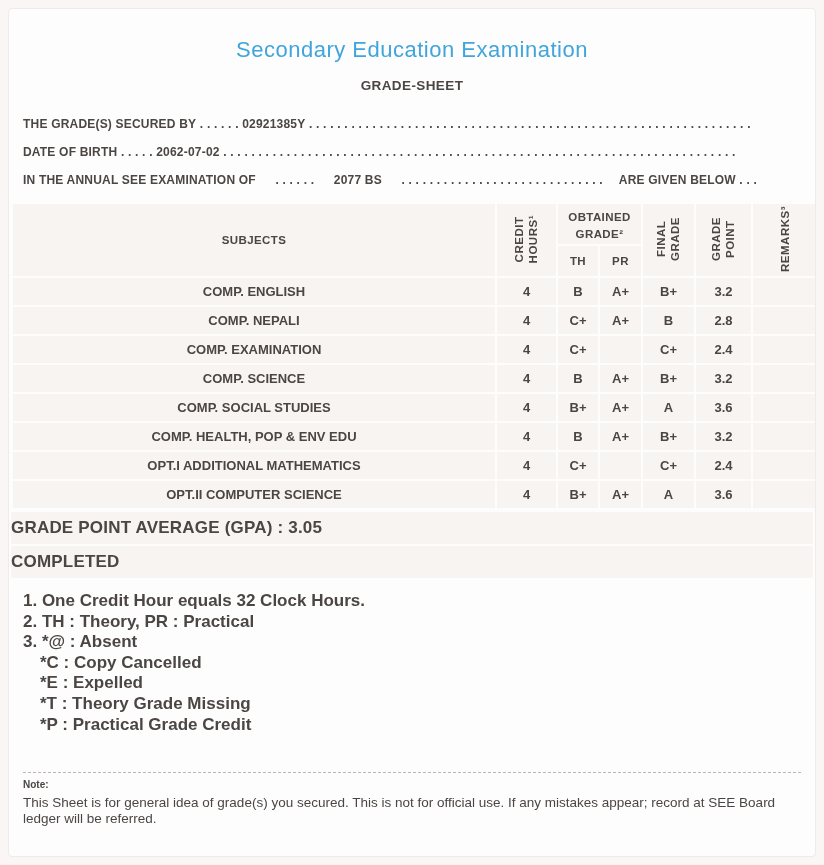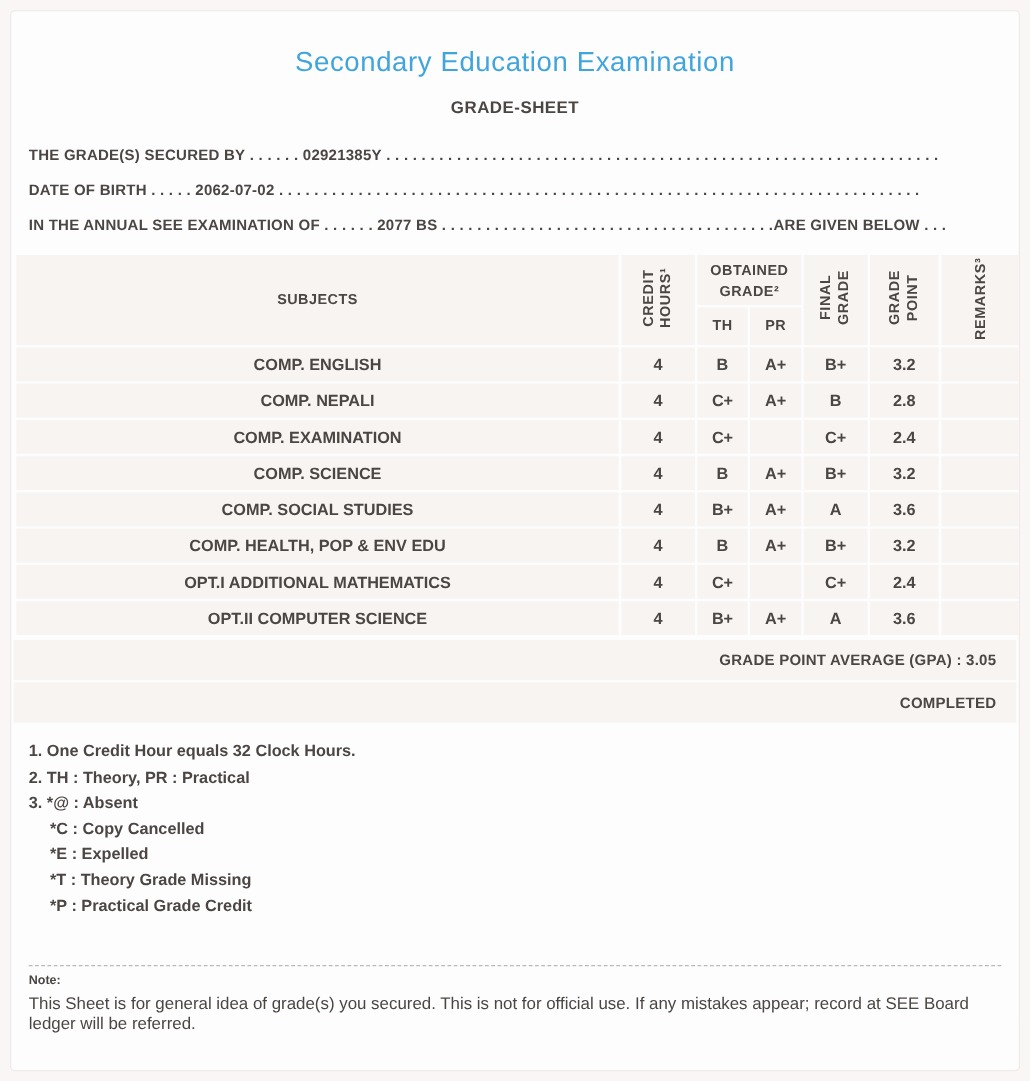--- a/index.html
+++ b/index.html
@@ -42,21 +42,21 @@
     display:flex;align-items:baseline;
     margin:0 0 0 14px;
     height:28px;line-height:28px;
     font-size:12px;font-weight:700;letter-spacing:.2px;
     white-space:pre;overflow:hidden;
   }
   .info-line span{white-space:pre;}
   .info-line .fill{flex:0 1 auto;min-width:0;overflow:hidden;}
   .line-1{width:730px;}
   .line-2{width:712px;}
-  .line-3{width:734px;}
+  .line-3{width:734px;gap:16px;}
   table.grades{
     width:calc(100% - 4px);
     margin:8px 2px 0 2px;
     border-collapse:separate;border-spacing:2px;
     table-layout:fixed;
   }
   table.grades th,table.grades td{
     background:var(--cell-bg);
     font-weight:600;font-size:13px;color:var(--text);
     text-align:center;vertical-align:middle;
@@ -74,26 +74,26 @@
     letter-spacing:.5px;
   }
   .two-line{white-space:pre-line;line-height:1.5;display:inline-block;padding-top:4px;text-align:center;}
   tr.subhead th{height:30px;}
   table.grades tbody td{height:27px;}
   td.subject-cell,th.subjects-head{text-align:left;padding-left:13px;}
   .gpa-band{
     margin:2px 2px 0 2px;
     background:var(--cell-bg);
     height:32px;line-height:32px;
-    text-align:right;padding-right:16px;
-    font-size:12px;font-weight:700;letter-spacing:.2px;
+    text-align:left;padding-right:16px;
+    font-size:17px;font-weight:700;letter-spacing:.2px;
   }
   .footnotes{margin:13px 0 0 14px;}
   .footnote-line{
-    font-size:13px;font-weight:600;
+    font-size:17px;font-weight:600;
     line-height:20.6px;
   }
   .footnote-line.indent{padding-left:17px;}
   .dashed-divider{
     margin:37px 14px 0 14px;
     border-top:1px dashed #bdb8b6;
     height:0;
   }
   .note-label{
     margin:6px 0 0 14px;

